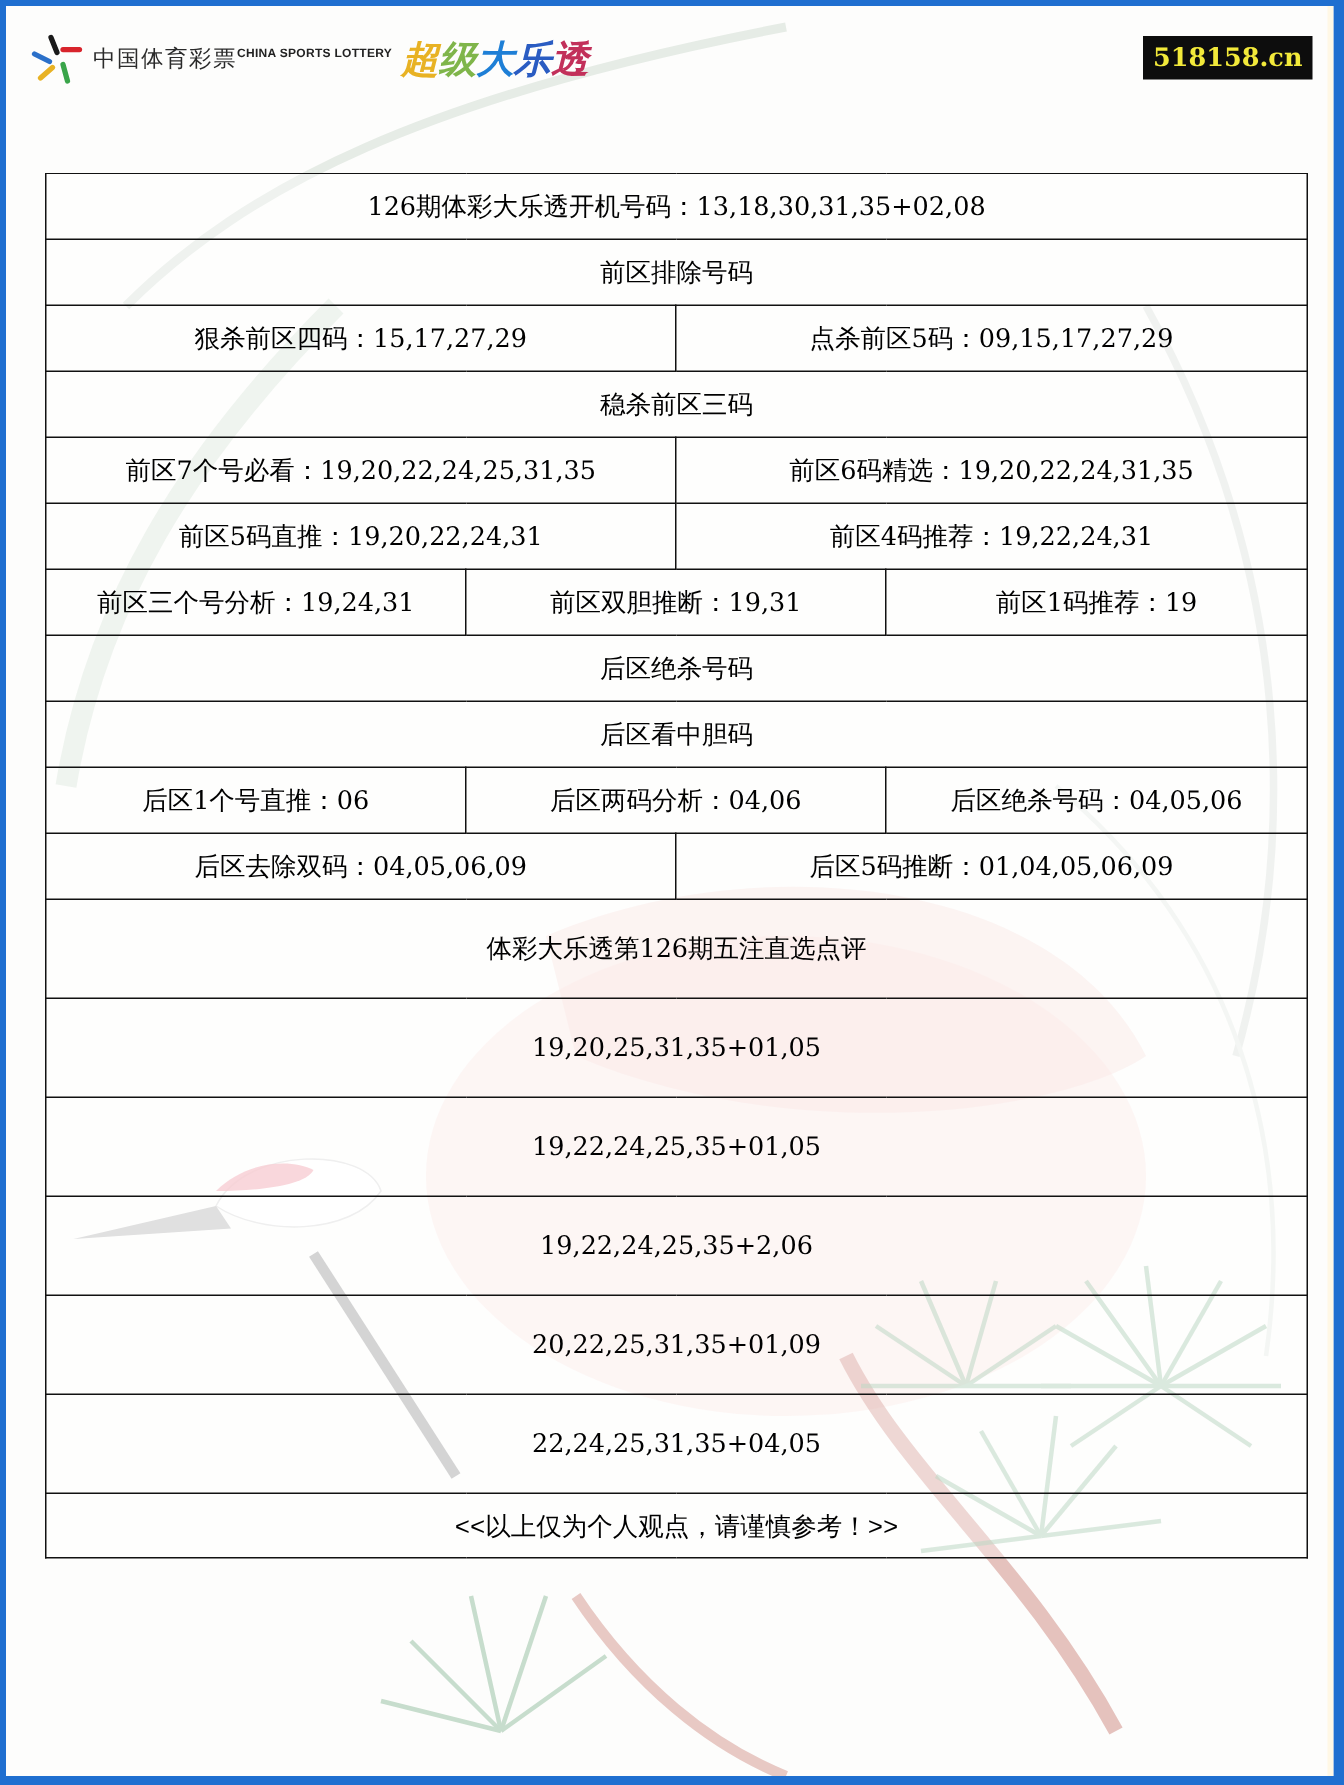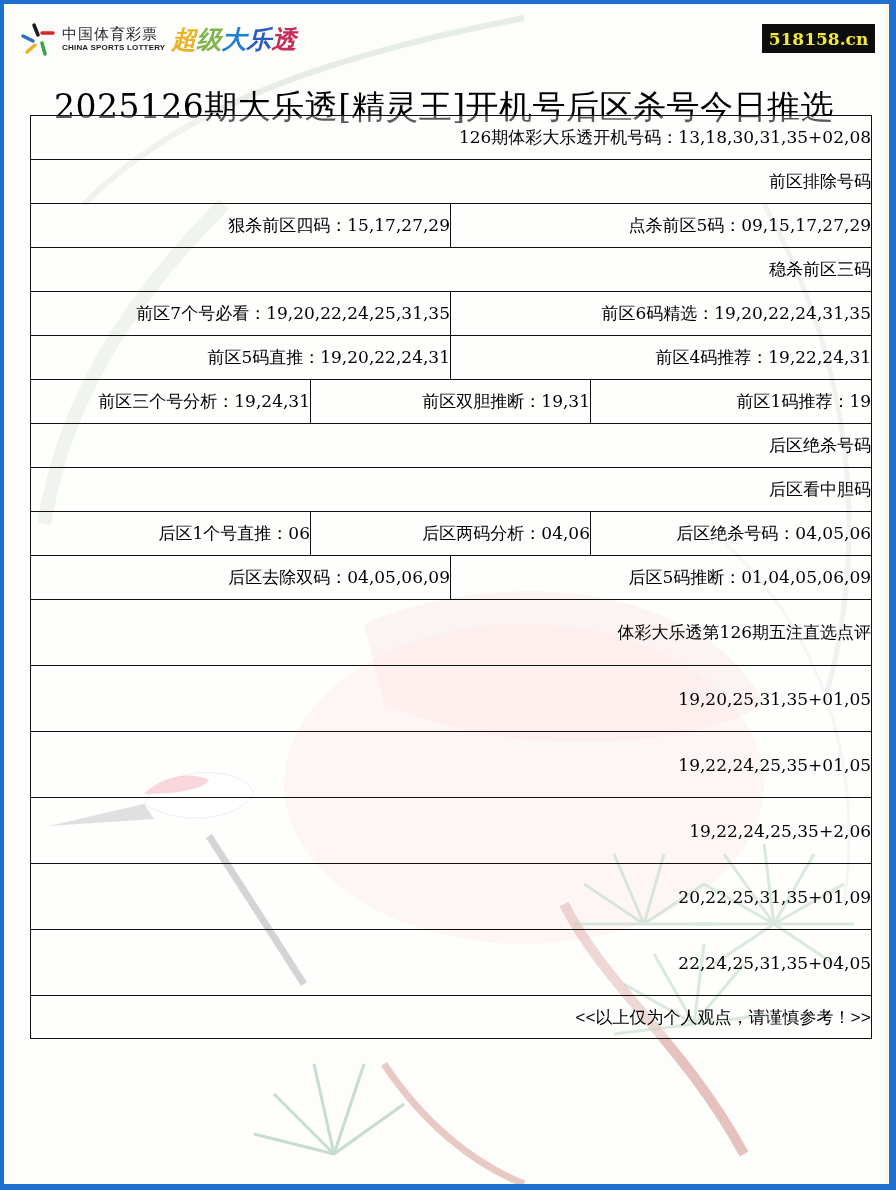--- a/index.html
+++ b/index.html
@@ -16,21 +16,21 @@
     }
     .frame-right-strip {
       position: absolute; right: 0; top: 0; width: 4px; height: 100%;
       background: #fff8e6;
     }
     
     .bg-deco { position: absolute; inset: 0; pointer-events: none; }
     .header { position: absolute; left: 0; top: 0; width: 100%; height: 112px; }
     .logo { position: absolute; left: 16px; top: 17px; height: 36px; display: flex; align-items: center; }
     .logo-mark { width: 36px; height: 36px; position: relative; }
-    .logo-text { margin-left: 6px; display: flex; flex-direction: column; justify-content: center; }
+    .logo-text { margin-left: 6px; display: flex; flex-direction: row; justify-content: center; }
     .logo-cn { font-family: "DejaVu Sans", sans-serif; font-size: 15px; color: #2a2a2a; letter-spacing: 1px; line-height: 17px; }
     .logo-en { font-family: "Liberation Sans", sans-serif; font-size: 8px; font-weight: bold; color: #222; letter-spacing: 0.2px; line-height: 10px; }
     .logo-brand {
       margin-left: 6px; font-family: "DejaVu Sans", sans-serif; font-weight: bold; font-style: italic;
       font-size: 25px; letter-spacing: 0px; display: flex;
     }
     .logo-brand span:nth-child(1) { color: #e8b224; }
     .logo-brand span:nth-child(2) { color: #7fb54a; }
     .logo-brand span:nth-child(3) { color: #1e7fd6; }
     .logo-brand span:nth-child(4) { color: #2a5cc2; }
@@ -45,21 +45,21 @@
       position: absolute; left: 0; top: 58px; width: 880px; text-align: center;
       font-size: 33px; line-height: 46px; font-weight: normal; letter-spacing: 0.5px;
       color: #000;
     }
     table.grid {
       position: absolute; left: 26px; top: 111px; width: 841px;
       border-collapse: collapse; table-layout: fixed;
       font-size: 17px; background: rgba(255,255,255,0.35);
     }
     table.grid td {
-      border: 1.5px solid #111; text-align: right; vertical-align: middle;
+      border: 1.5px solid #111; text-align: center; vertical-align: middle;
       padding: 0; white-space: nowrap; overflow: hidden;
     }
     tr.h45 td { height: 43px; }
     tr.h67 td { height: 65px; }
     tr.h44 td { height: 42px; }
     .footer-note { font-family: Liberation Mono, monospace; }
   </style>
 </head>
 <body>
 
@@ -132,21 +132,20 @@
       </div>
       <div class="logo-brand">
         <span>超</span>
         <span>级</span>
         <span>大</span>
         <span>乐</span>
         <span>透</span>
       </div>
     </div>
     <div class="site-badge">518158.cn</div>
-    <h1 class="page-title">2025126期大乐透[精灵王]开机号后区杀号今日推选</h1>
   </div>
 
   <table class="grid">
     <colgroup>
       <col style="width:280px">
         <col style="width:140px">
         <col style="width:140px">
         <col style="width:281px">
     </colgroup>
     <tbody>

